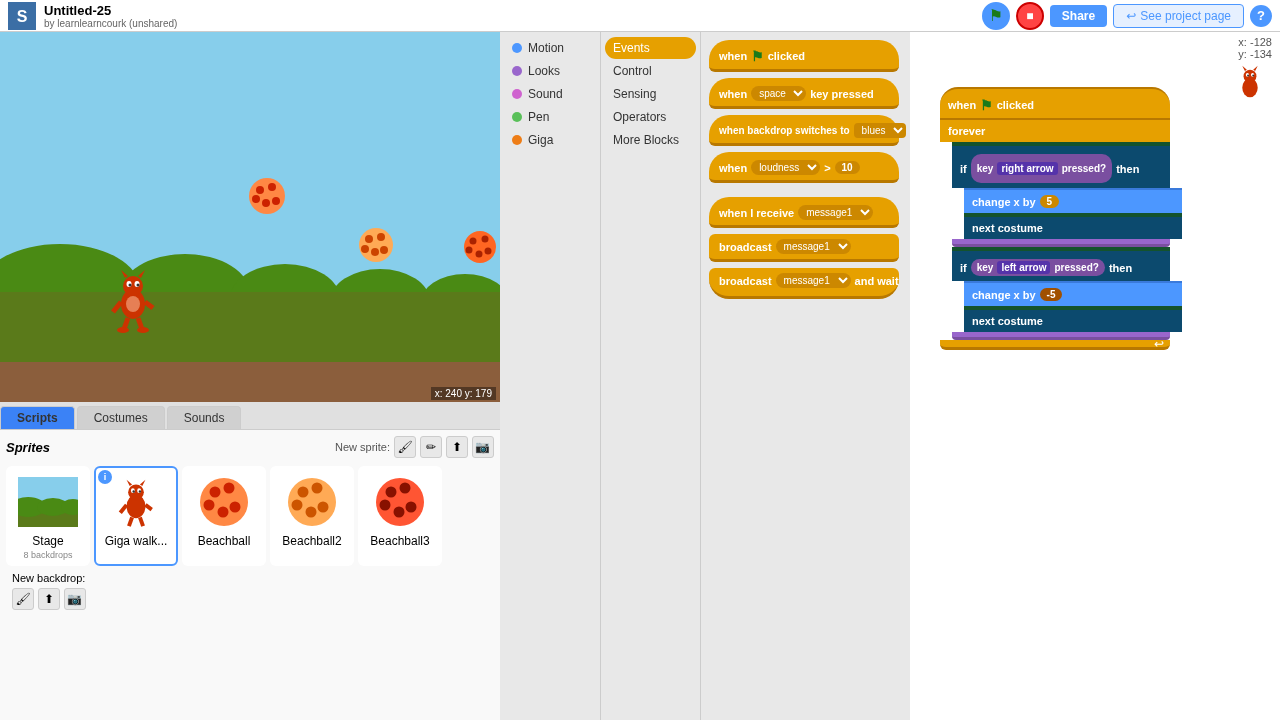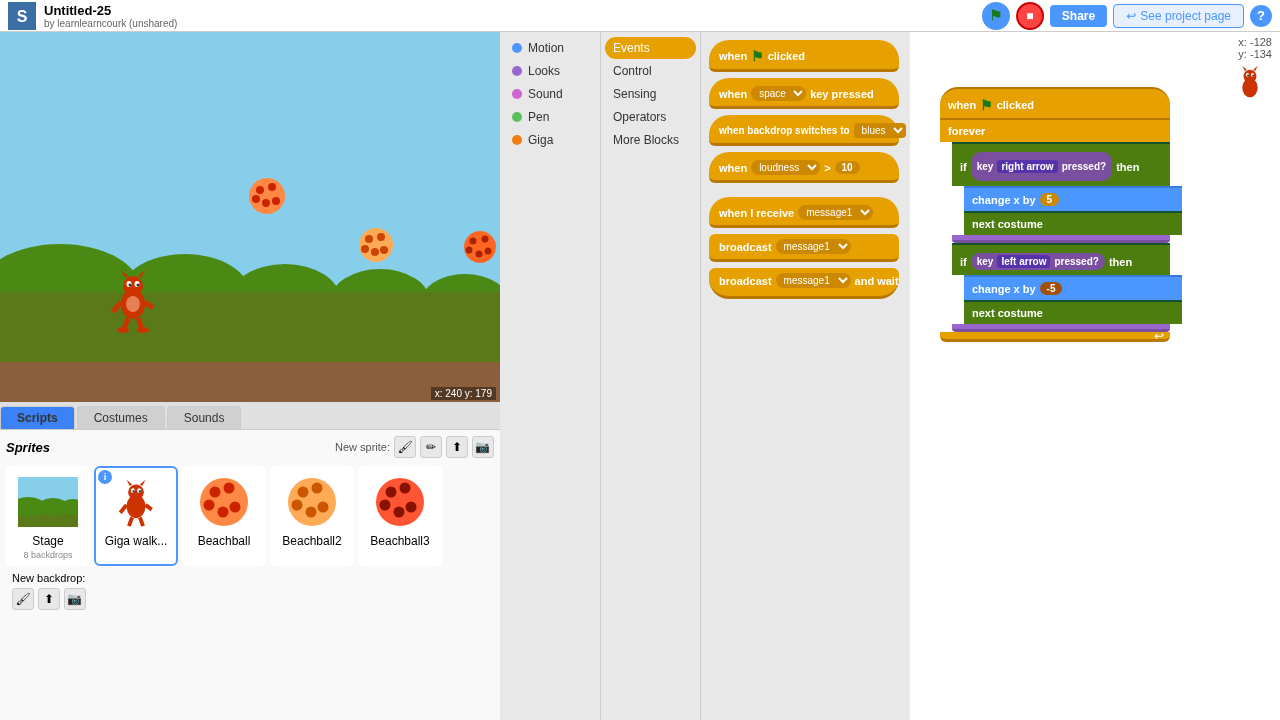--- a/index.html
+++ b/index.html
@@ -326,21 +326,21 @@
       width: 230px;
       position: relative;
       cursor: grab;
     }
     .canvas-block.hat {
       border-radius: 18px 18px 0 0;
       padding-top: 8px;
     }
     .canvas-block.normal { border-radius: 0; }
     .cb-gold { background: #e6a000; border-top: 2px solid #b87800; }
-    .cb-purple { background: #4d7c0f; border-top: 2px solid #14532d; }
+    .cb-purple { background: #0c4a6e; border-top: 4px solid #14532d; }
     .cb-blue { background: #4c97ff; border-top: 2px solid #3a7adb; }
     .cb-input {
       background: #cc8800;
       border-radius: 4px;
       padding: 1px 5px;
       font-size: 10px;
       color: white;
     }
     .cb-input.purple { background: #7a4fa0; }
     .cb-input.oval { border-radius: 10px; }

